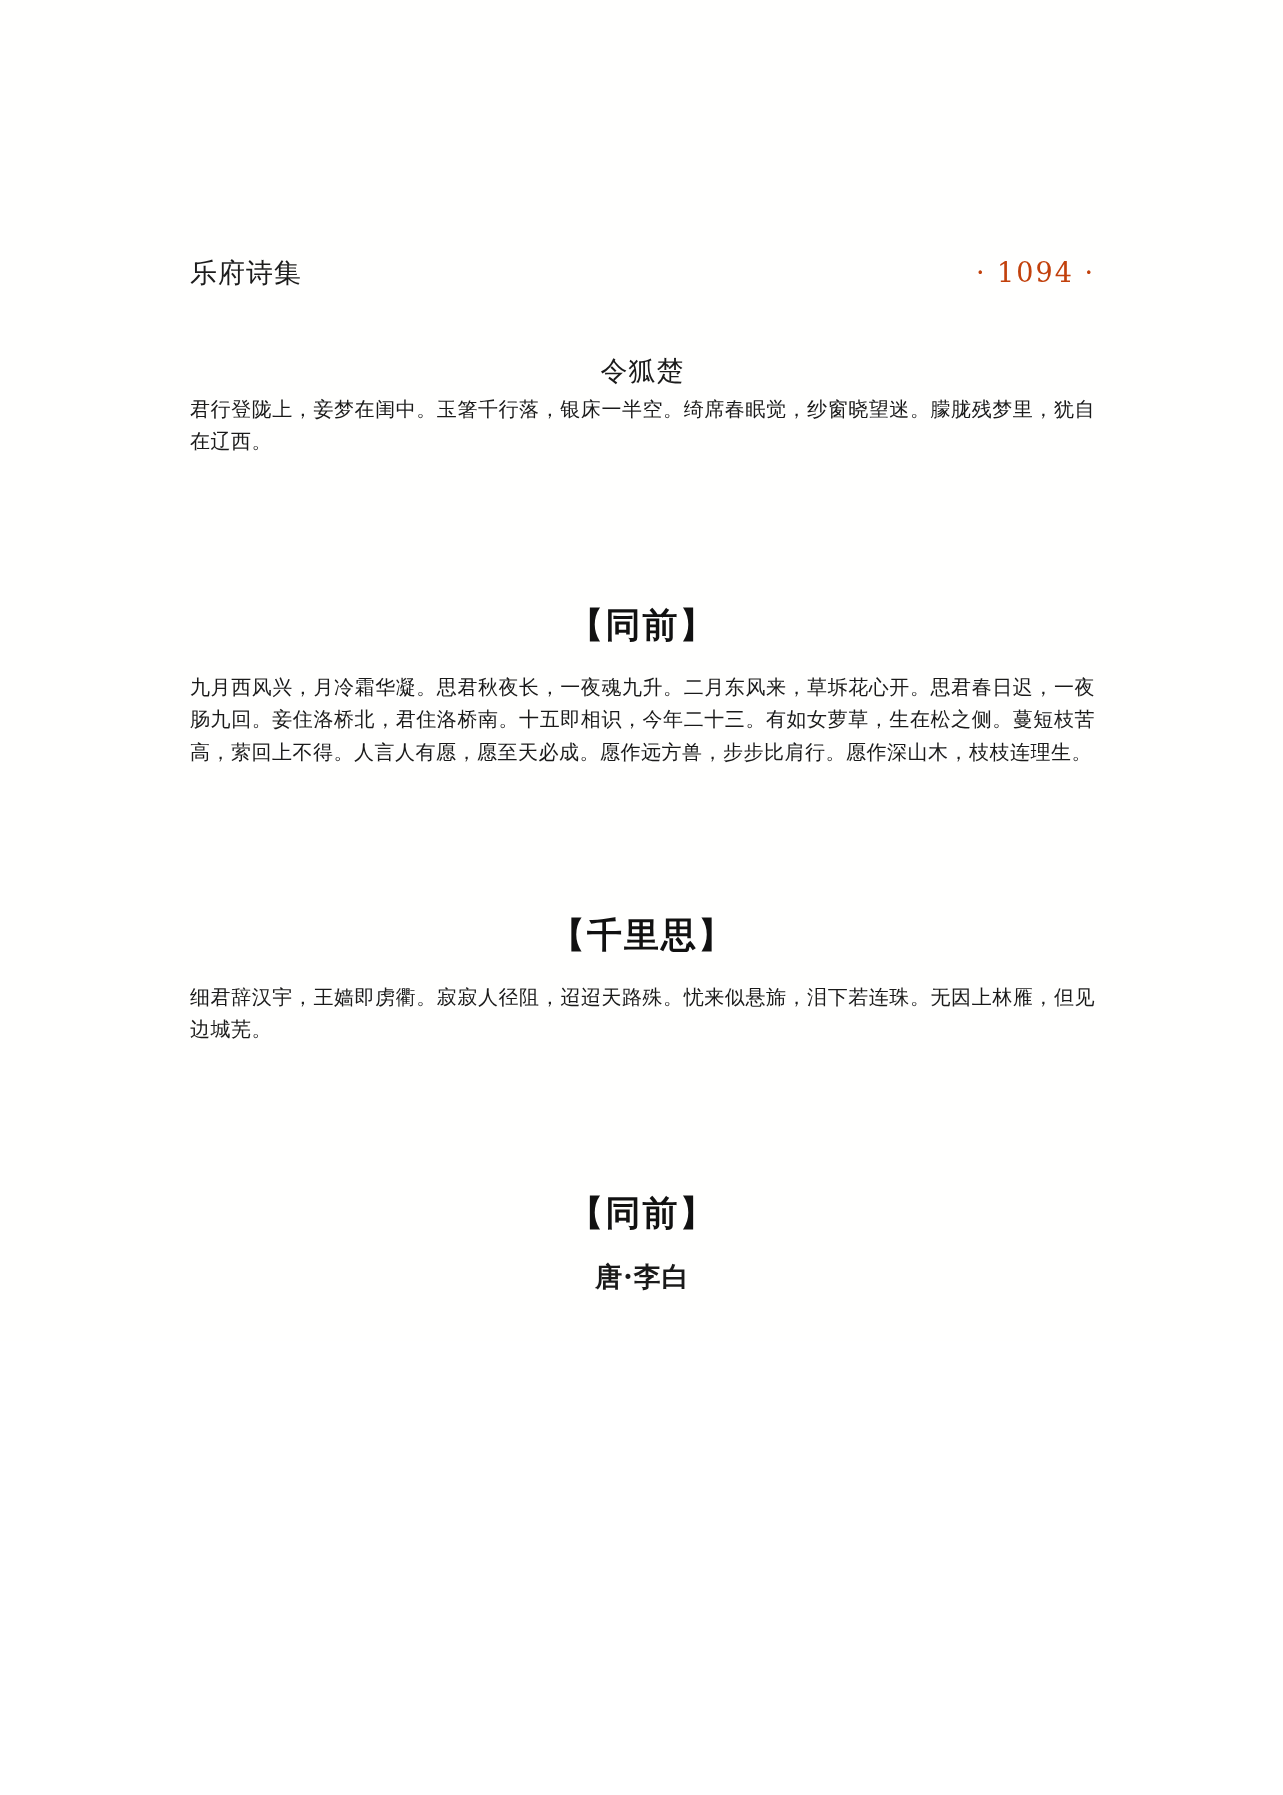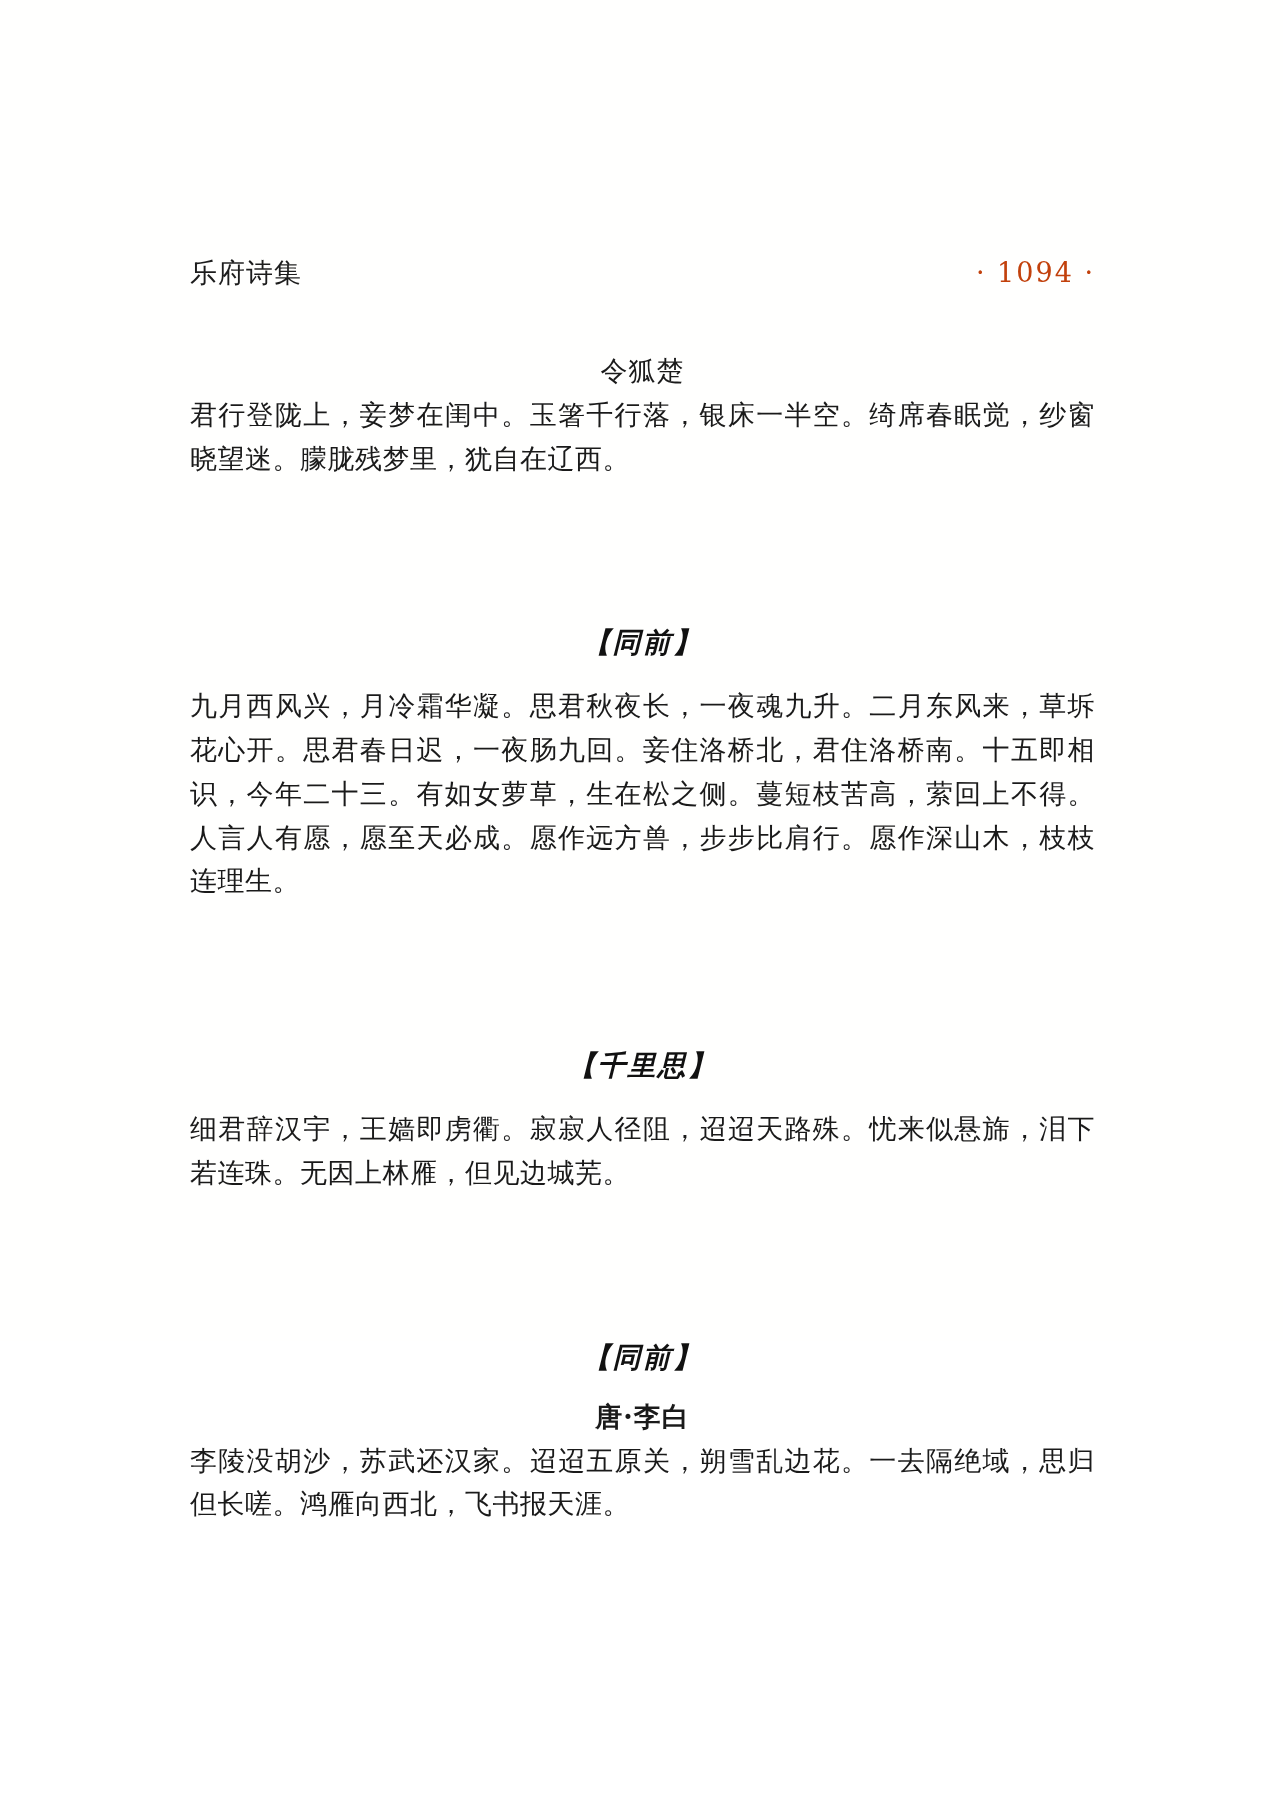--- a/index.html
+++ b/index.html
@@ -47,39 +47,38 @@
     color: #c2410c;
     letter-spacing: 2px;
   }
 
   
   .section {
     margin-bottom: 26px;
   }
   .poem-heading {
     text-align: center;
-    font-size: 28px;
+    font-size: 35px;
     font-weight: bold;
     letter-spacing: 2px;
     margin: 0 0 22px 0;
     color: #111;
-    font-style: italic;
   }
   .attribution {
     font-size: 27px;
     letter-spacing: 1px;
     margin: 0 0 4px 0;
     color: #1a1a1a;
     text-align: center;
   }
   .attribution.bold {
     font-weight: bold;
   }
   .poem-body {
-    font-size: 27px;
+    font-size: 20px;
     line-height: 1.62;
     letter-spacing: 0.5px;
     text-align: justify;
     text-justify: inter-character;
     color: #1a1a1a;
     margin: 0;
   }
   .spacer-lg { height: 118px; }
 </style>
 </head>
@@ -110,17 +109,16 @@
     <div class="section">
       <div class="poem-heading">【千里思】</div>
       <div class="poem-body">细君辞汉宇，王嫱即虏衢。寂寂人径阻，迢迢天路殊。忧来似悬旆，泪下若连珠。无因上林雁，但见边城芜。</div>
     </div>
 
     <div class="spacer-lg"></div>
 
     <div class="section">
       <div class="poem-heading">【同前】</div>
       <div class="attribution bold">唐·李白</div>
-      <div class="poem-body">李陵没胡沙，苏武还汉家。迢迢五原关，朔雪乱边花。一去隔绝域，思归但长嗟。鸿雁向西北，飞书报天涯。</div>
     </div>
 
   </div>
 </div>
 
 </body></html>

